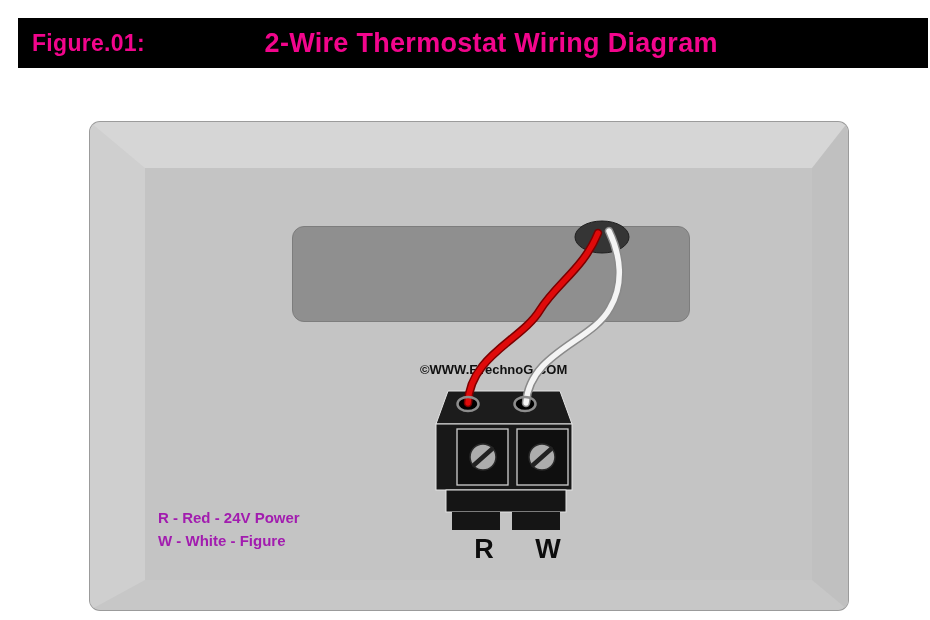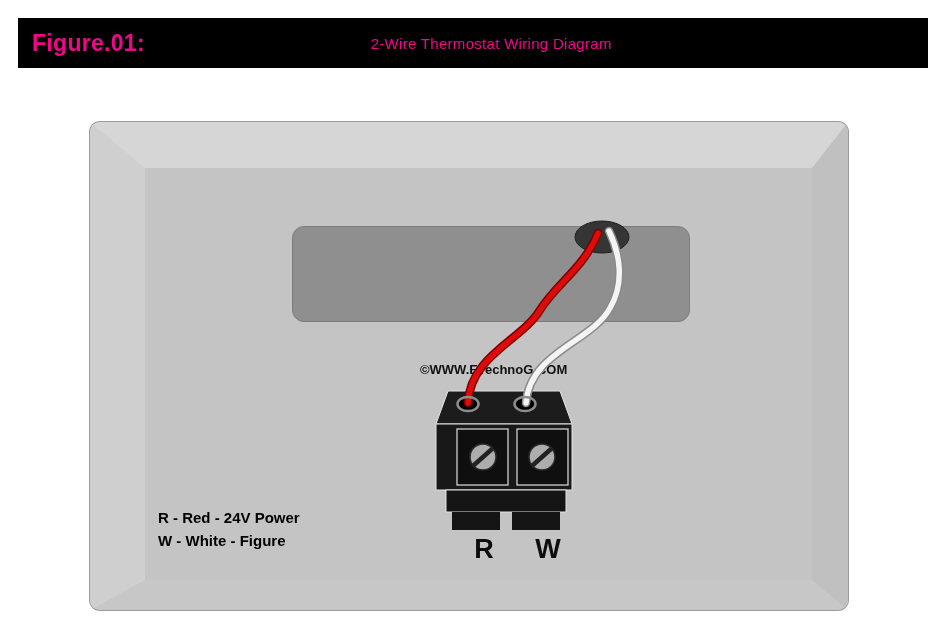--- a/index.html
+++ b/index.html
@@ -11,42 +11,42 @@
   .banner{
     position:absolute;left:18px;right:0;top:18px;height:50px;
     background:#000000;
   }
   .fig-label{
     position:absolute;left:14px;top:50%;transform:translateY(-50%);
     color:#F2058C;font-size:23px;font-weight:bold;letter-spacing:.3px;
   }
   .fig-title{
     position:absolute;left:52%;top:50%;transform:translate(-50%,-50%);
-    color:#F2058C;font-size:15px;font-weight:normal;white-space:nowrap;letter-spacing:.3px;
+    color:#F2058C;font-size:27px;font-weight:bold;white-space:nowrap;letter-spacing:.3px;
   }
   
   .plate{
     position:absolute;left:90px;top:122px;width:758px;height:488px;
     background:#c4c4c4;border-radius:10px;
     box-shadow:0 0 0 1px #9b9b9b;
   }
   .plate-frame{
     position:absolute;inset:0;border-radius:10px;box-sizing:border-box;
     border-style:solid;
     border-width:46px 36px 30px 55px;
     border-color:#d6d6d6 #c0c0c0 #c7c7c7 #cfcfcf;
     pointer-events:none;
   }
   .slot{
     position:absolute;left:202px;top:104px;width:396px;height:94px;
     background:#8f8f8f;border:1px solid #7d7d7d;border-radius:12px;
   }
   .legend{
     position:absolute;left:68px;top:384px;
-    color:#000000;font-size:15px;font-weight:bold;line-height:23px;white-space:nowrap;
+    color:#a21caf;font-size:15px;font-weight:bold;line-height:23px;white-space:nowrap;
   }
   .watermark{
     position:absolute;left:330px;top:240px;
     color:#111111;font-size:13px;font-weight:bold;white-space:nowrap;
   }
   
   .overlay{position:absolute;left:0;top:0;width:930px;height:620px;pointer-events:none;}
   .term-label{font-family:"Liberation Sans",sans-serif;font-size:27px;font-weight:bold;fill:#0d0d0d;}
 </style>
 </head>

